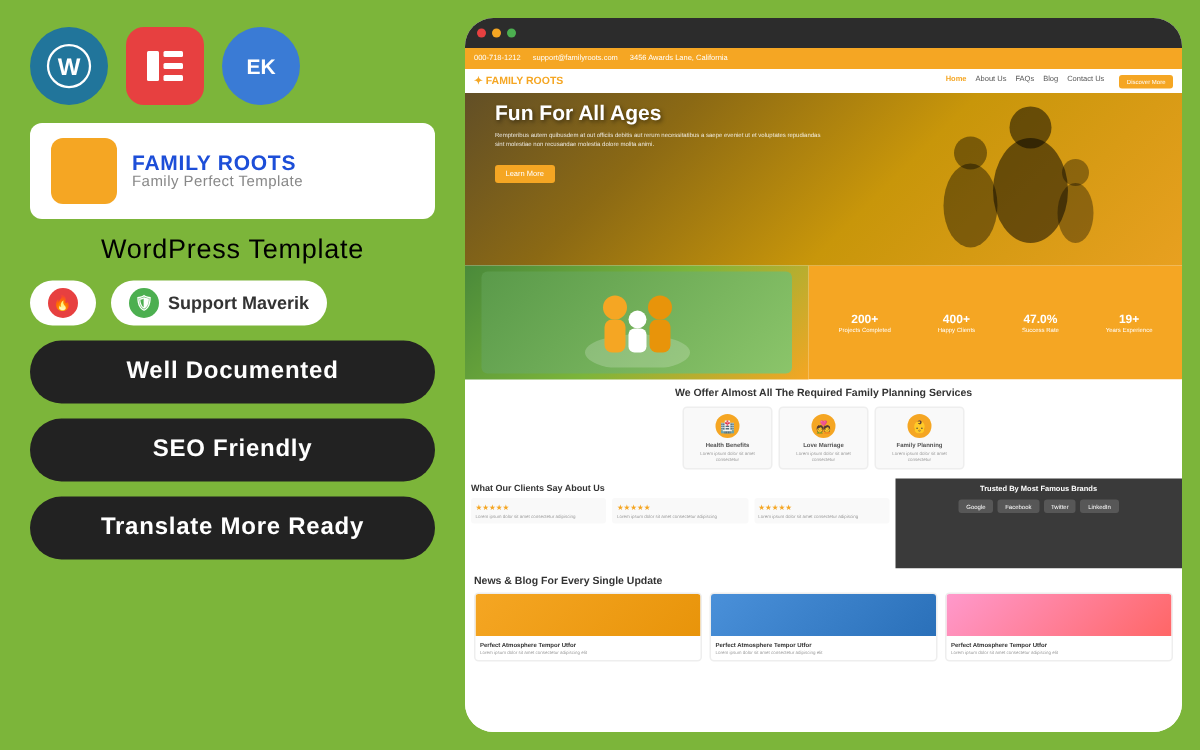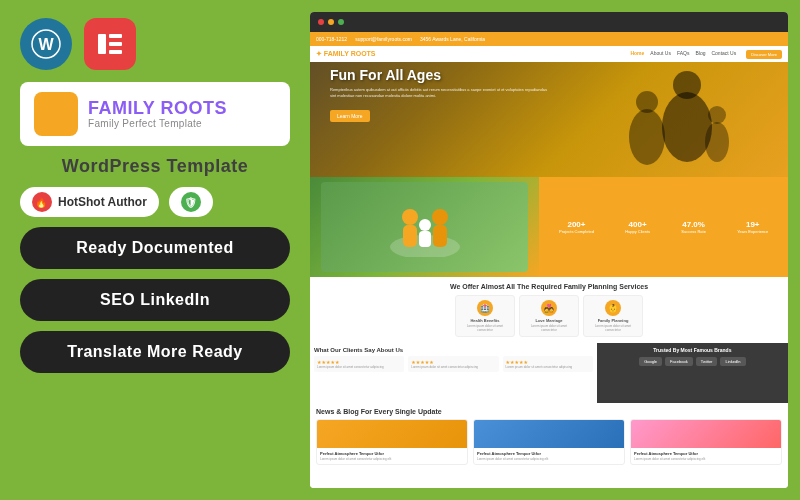--- a/index.html
+++ b/index.html
@@ -93,38 +93,38 @@
       justify-content: center;
       font-size: 20px;
     }
 
     .brand-text-col {
       display: flex;
       flex-direction: column;
     }
 
     .brand-title {
-      font-size: 18px;
+      font-size: 14px;
       font-weight: 900;
-      color: #8b5cf6;
+      color: #1d4ed8;
       letter-spacing: 0.5px;
       line-height: 1.1;
     }
 
     .brand-subtitle {
       font-size: 10px;
       color: #888;
       letter-spacing: 0.3px;
     }
 
     
     .wp-template-label {
-      color: #404040;
+      color: #000000;
       font-size: 18px;
-      font-weight: bold;
+      font-weight: normal;
       text-align: center;
       letter-spacing: 0.5px;
     }
 
     
     .badges-row {
       display: flex;
       flex-direction: row;
       gap: 10px;
       align-items: center;
@@ -175,21 +175,21 @@
       font-size: 16px;
       font-weight: bold;
       text-align: center;
       letter-spacing: 0.5px;
     }
 
     
     .right-panel {
       flex: 1;
       background: white;
-      border-radius: 4px;
+      border-radius: 19px;
       margin: 12px 12px 12px 0;
       overflow: hidden;
       display: flex;
       flex-direction: column;
     }
 
     
     .mini-nav {
       background: #2c2c2c;
       height: 20px;
@@ -307,21 +307,21 @@
       display: flex;
       align-items: flex-end;
       justify-content: center;
       overflow: hidden;
     }
 
     
     .preview-family-section {
       display: flex;
       flex-direction: row;
-      height: 100px;
+      height: 76px;
       flex-shrink: 0;
     }
 
     .family-photo {
       width: 48%;
       background: linear-gradient(135deg, #4a8a3a, #7cb53a, #f5a623);
       position: relative;
       overflow: hidden;
       display: flex;
       align-items: center;
@@ -557,46 +557,49 @@
       </svg>
     </div>
     <div class="el-icon">
       <svg width="32" height="32" viewBox="0 0 32 32">
         <rect x="4" y="6" width="8" height="20" rx="1" fill="white"></rect>
         <rect x="15" y="6" width="13" height="4" rx="1" fill="white"></rect>
         <rect x="15" y="14" width="13" height="4" rx="1" fill="white"></rect>
         <rect x="15" y="22" width="13" height="4" rx="1" fill="white"></rect>
       </svg>
     </div>
+    <div class="ek-icon">
+      <span style="font-size:14px;font-weight:900;color:white;">EK</span>
+    </div>
   </div>
 
   <div class="brand-card">
     <div class="brand-logo-icon">
       <span></span>
     </div>
     <div class="brand-text-col">
       <span class="brand-title">FAMILY ROOTS</span>
       <span class="brand-subtitle">Family Perfect Template</span>
     </div>
   </div>
 
   <div class="wp-template-label">WordPress Template</div>
 
   <div class="badges-row">
     <div class="author-badge">
       <div class="badge-icon-hotshot">🔥</div>
-      <span>HotShot Author</span>
     </div>
     <div class="author-badge">
       <div class="badge-icon-support">🛡</div>
-    </div>
-  </div>
-
-  <div class="feature-btn">Ready Documented</div>
-  <div class="feature-btn">SEO LinkedIn</div>
+      <span>Support Maverik</span>
+    </div>
+  </div>
+
+  <div class="feature-btn">Well Documented</div>
+  <div class="feature-btn">SEO Friendly</div>
   <div class="feature-btn">Translate More Ready</div>
 
 </div>
 
 <div class="right-panel">
 
   <div class="mini-nav">
     <div class="nav-dot" style="background:#e74040;"></div>
     <div class="nav-dot" style="background:#f5a623;"></div>
     <div class="nav-dot" style="background:#4caf50;"></div>

